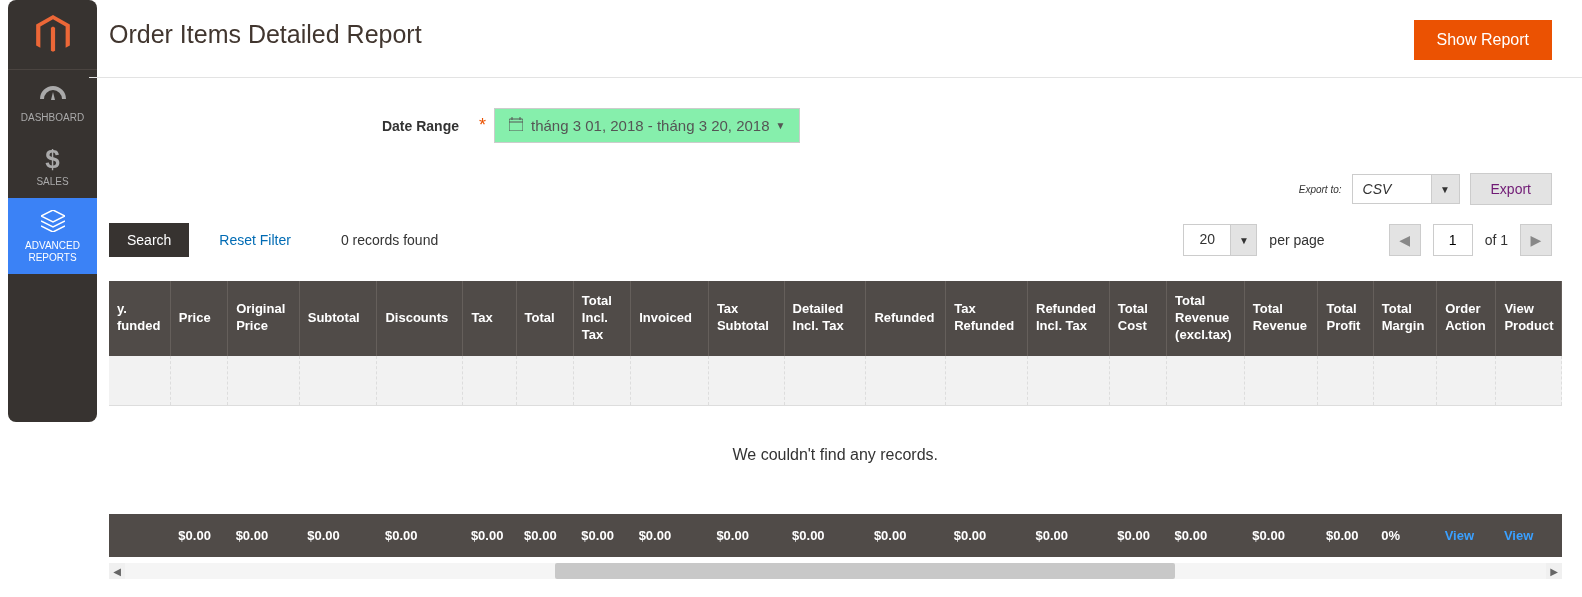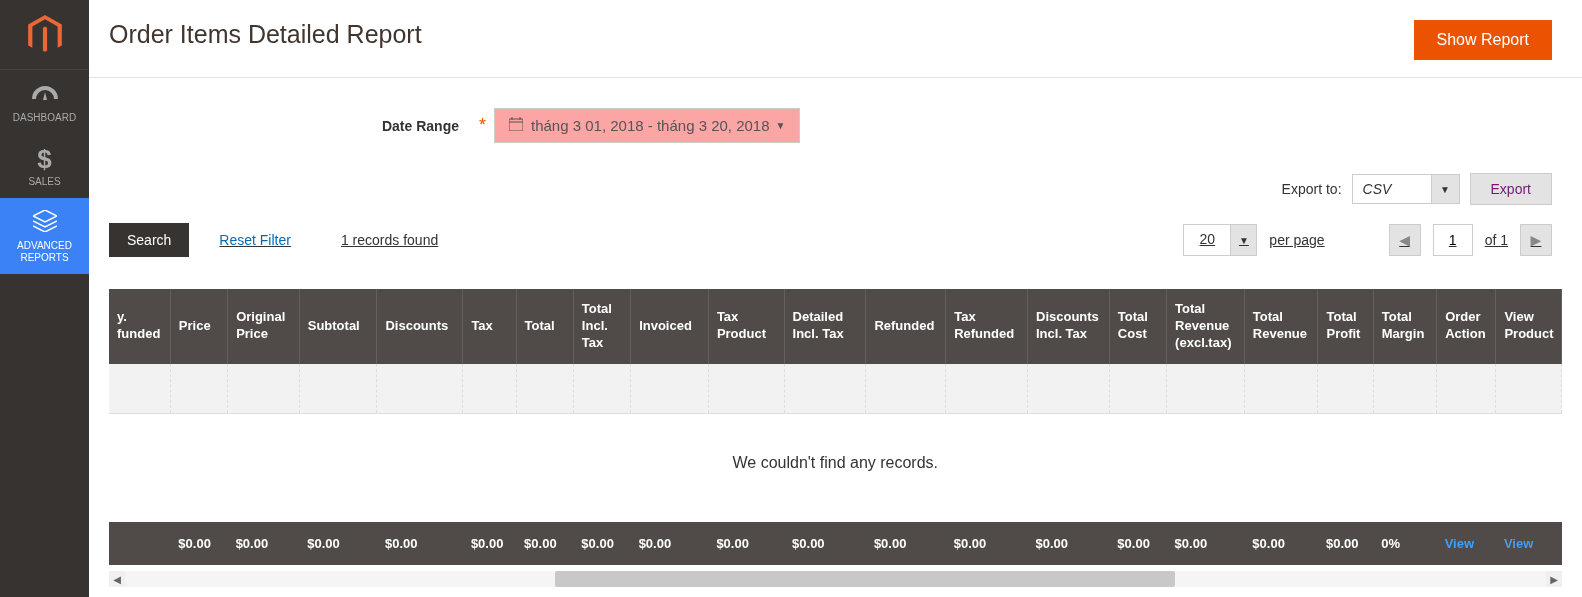--- a/index.html
+++ b/index.html
@@ -1,63 +1,63 @@
 <!DOCTYPE html>
 <html><head>
 <meta charset="utf-8">
 <style>
 * { margin:0; padding:0; box-sizing:border-box; font-family:'Helvetica Neue',Helvetica,Arial,sans-serif; }
 body { background:#fff; color:#333; font-size:14px; width:1582px; height:597px; overflow:hidden; position:relative; }
 
 
-.sidebar { position:absolute; left:0; top:0; width:89px; height:597px; background:#373330; }
+.sidebar { position:absolute; left:8px; top:0; width:89px; height:422px; background:#373330;border-radius:8px; }
 .logo { width:89px; height:70px; display:flex; align-items:center; justify-content:center; border-bottom:1px solid #4a4440; }
 .logo svg { width:40px; height:40px; }
 .menu { padding-top:0; }
 .menu-item { display:flex; flex-direction:column; align-items:center; padding:12px 0 10px 0; color:#aaa; font-size:10px; text-align:center; cursor:pointer; }
 .menu-item.active { background:#3b82f6; color:#fff; }
 .menu-item span.ico { font-size:26px; margin-bottom:4px; display:block; line-height:1; }
 .menu-item span.lbl { display:block; line-height:1.2; }
 
 
 .main { position:absolute; left:89px; top:0; right:0; height:597px; }
 .header { height:78px; padding:20px 30px 0 20px; border-bottom:1px solid #e3e3e3; display:flex; justify-content:space-between; align-items:flex-start; }
 .page-title { font-size:25px; font-weight:400; color:#41362f; }
 .btn-primary { background:#eb5202; border:1px solid #eb5202; color:#fff; padding:10px 22px; font-size:16px; cursor:pointer; }
 
 
 .row-filters { padding:30px 20px 30px 20px; display:flex; align-items:center; }
 .label-dr { width:370px; text-align:right; font-size:14px; font-weight:600; color:#333; padding-right:20px; }
 .asterisk { color:#eb5202; font-size:18px; vertical-align:middle; margin-right:8px; }
-.date-picker { display:inline-flex; align-items:center; border:1px solid #ccc; background:#fca5a5; padding:8px 14px; cursor:pointer; font-size:15px; color:#555; }
+.date-picker { display:inline-flex; align-items:center; border:1px solid #ccc; background:#86efac; padding:8px 14px; cursor:pointer; font-size:15px; color:#555; }
 .date-picker .cal { margin-right:8px; font-size:14px; }
 .date-picker .caret { margin-left:6px; font-size:10px; }
 
 
 .row-export { padding:0 30px 18px 20px; display:flex; justify-content:flex-end; align-items:center; gap:10px; }
-.row-export label { font-size:14px; color:#333; }
+.row-export label { font-size:10px; color:#333;font-style:italic; }
 .select-wrap { display:flex;font-style:italic; }
 .select-wrap .sel { border:1px solid #ccc; background:#fff; padding:6px 10px; font-size:14px; min-width:80px; }
 .select-wrap .drop { border:1px solid #ccc; border-left:0; background:#e3e3e3; width:28px; display:flex; align-items:center; justify-content:center; font-size:10px; cursor:pointer; }
 .btn-sec { background:#e3e3e3; border:1px solid #ccc; color:#701a75; padding:7px 20px; font-size:14px; cursor:pointer; }
 
 
-.grid-toolbar { padding:0 30px 12px 20px; display:flex; align-items:center;text-decoration:underline; }
+.grid-toolbar { padding:0 30px 12px 20px; display:flex; align-items:center; }
 .btn-dark { background:#373330; color:#fff; border:0; padding:9px 18px; font-size:14px; cursor:pointer; }
 .link-reset { color:#006bb4; margin-left:30px; font-size:14px; cursor:pointer; }
 .records { margin-left:50px; font-size:14px; color:#333; }
 .pager { margin-left:auto; display:flex; align-items:center; gap:12px; }
 .pager .sel { border:1px solid #ccc; background:#fff; padding:6px 10px; width:48px; text-align:center; font-size:14px; }
 .pager .drop2 { border:1px solid #ccc; border-left:0; background:#e3e3e3; width:26px; height:32px; display:flex; align-items:center; justify-content:center; font-size:10px; cursor:pointer; }
 .pager .txt { font-size:14px; color:#333; }
 .pager .navbtn { width:32px; height:32px; border:1px solid #ccc; background:#e3e3e3; display:flex; align-items:center; justify-content:center; cursor:pointer; color:#888; font-size:14px; }
 .pager .pgin { width:40px; height:32px; border:1px solid #ccc; text-align:center; font-size:14px; }
 
 
-.table-wrap { margin:20px 20px 0 20px; overflow-x:auto; position:relative; }
+.table-wrap { margin:12px 20px 0 20px; overflow-x:auto; position:relative; }
 .table-inner { min-width:1420px; }
 table { width:100%; border-collapse:collapse; table-layout:fixed; }
 thead tr.hdr th { background:#504b48; color:#fff; font-size:13px; font-weight:600; text-align:left; padding:12px 8px; border-right:1px solid #655f5b; line-height:1.3; vertical-align:middle; }
 thead tr.filter th { background:#f2f2f2; height:50px; border-right:1px dashed #ddd; border-bottom:1px solid #ddd; }
 tbody tr.empty td { text-align:center; padding:40px 0 50px 0; font-size:16px; color:#333; }
 tfoot tr td { background:#504b48; color:#fff; font-size:13px; font-weight:600; padding:14px 8px; text-align:left; }
 tfoot tr td.link a { color:#3aa0ff; text-decoration:none; }
 
 col.c-refunded{width:60px}col.c-price{width:56px}col.c-oprice{width:70px}col.c-subtotal{width:76px}
 col.c-disc{width:84px}col.c-tax{width:52px}col.c-total{width:56px}col.c-titax{width:56px}
@@ -136,21 +136,21 @@
     <div class="select-wrap">
       <div class="sel">CSV</div>
       <div class="drop">▼</div>
     </div>
     <button class="btn-sec">Export</button>
   </div>
 
   <div class="grid-toolbar">
     <button class="btn-dark">Search</button>
     <a class="link-reset">Reset Filter</a>
-    <span class="records">1 records found</span>
+    <span class="records">0 records found</span>
     <div class="pager">
       <div style="display:flex">
         <div class="sel">20</div>
         <div class="drop2">▼</div>
       </div>
       <span class="txt">per page</span>
       <div style="width:40px"></div>
       <div class="navbtn">◀</div>
       <input class="pgin" value="1" style="">
       <span class="txt">of 1</span>
@@ -188,25 +188,25 @@
         <tr class="hdr">
           <th>y. funded</th>
           <th>Price</th>
           <th>Original Price</th>
           <th>Subtotal</th>
           <th>Discounts</th>
           <th>Tax</th>
           <th>Total</th>
           <th>Total Incl. Tax</th>
           <th>Invoiced</th>
-          <th>Tax Product</th>
+          <th>Tax Subtotal</th>
           <th>Detailed Incl. Tax</th>
           <th>Refunded</th>
           <th>Tax Refunded</th>
-          <th>Discounts Incl. Tax</th>
+          <th>Refunded Incl. Tax</th>
           <th>Total Cost</th>
           <th>Total Revenue (excl.tax)</th>
           <th>Total Revenue</th>
           <th>Total Profit</th>
           <th>Total Margin</th>
           <th>Order Action</th>
           <th>View Product</th>
         </tr>
         <tr class="filter">
           <th></th>

